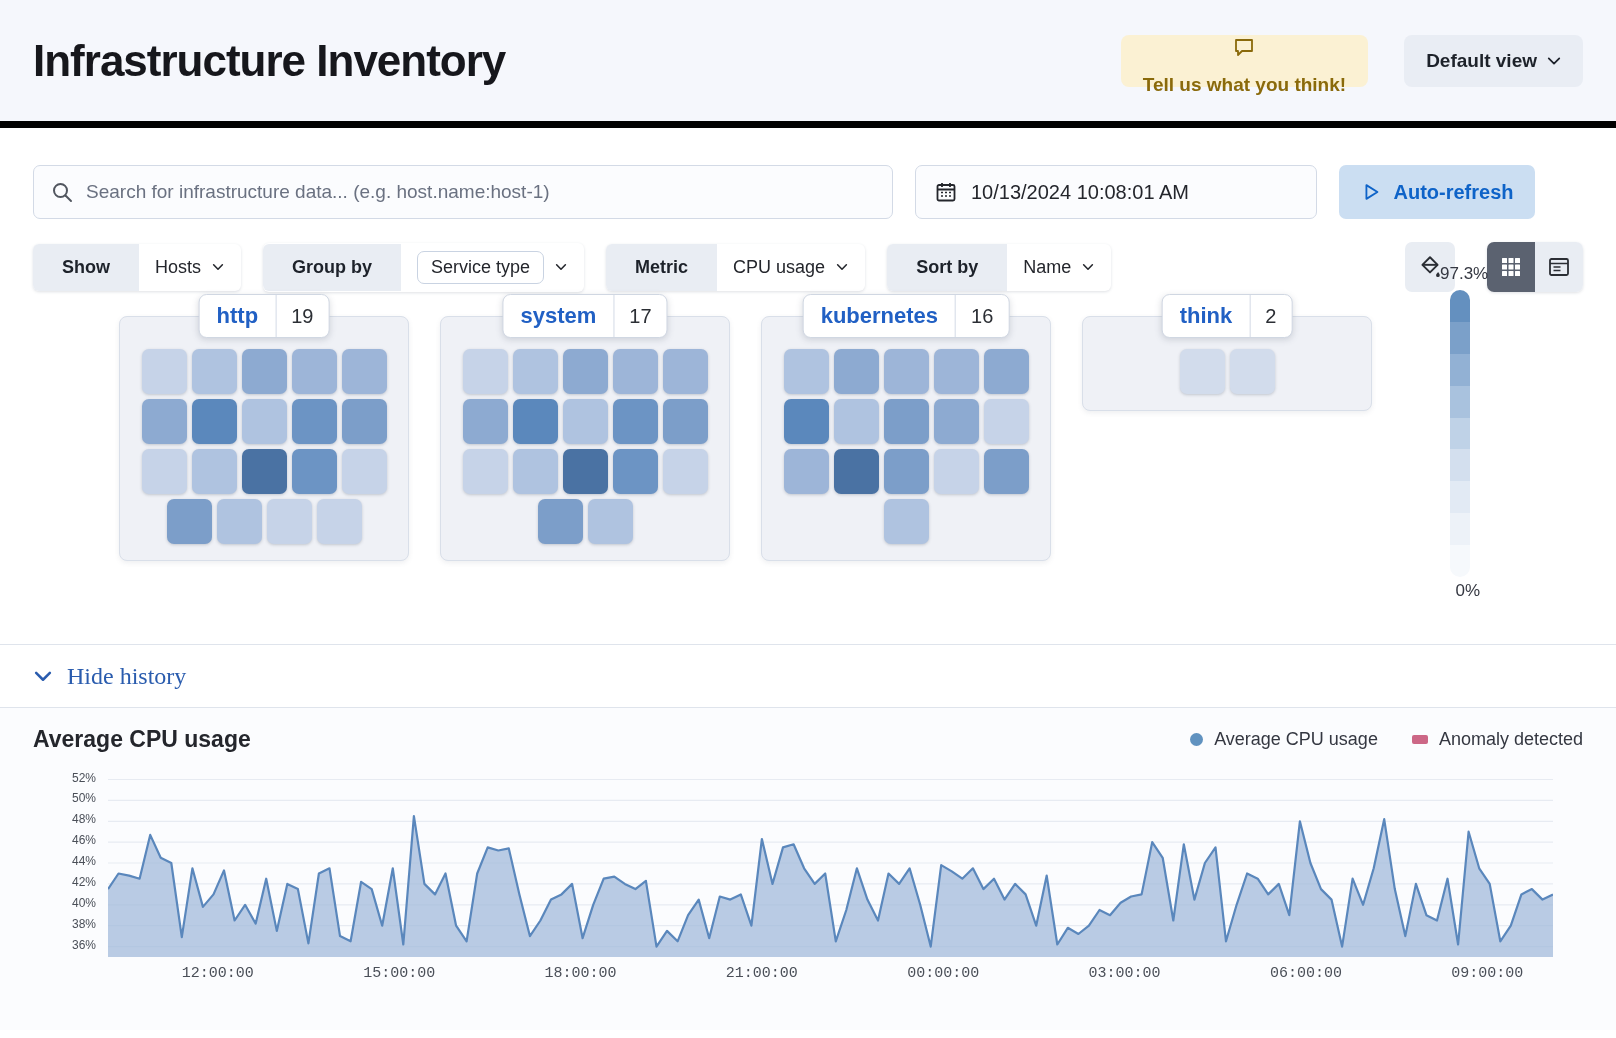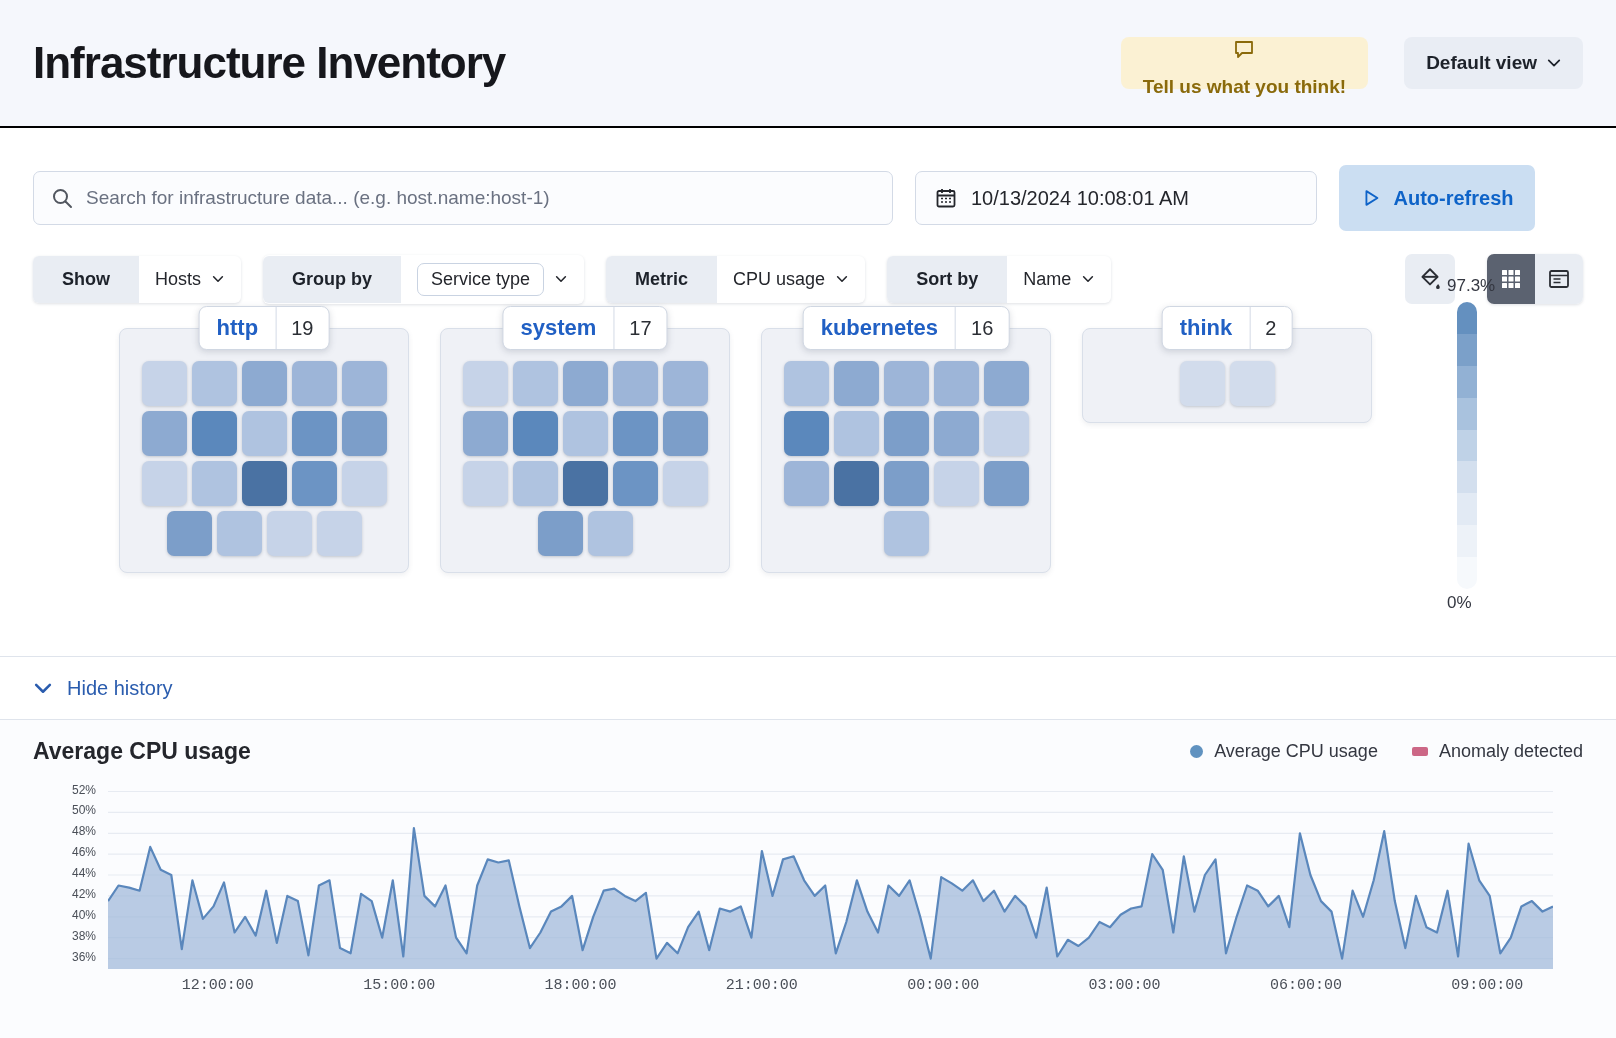--- a/index.html
+++ b/index.html
@@ -1,41 +1,41 @@
 <!DOCTYPE html>
 <html><head>
 <meta charset="utf-8">
 <style>
   * { margin:0; padding:0; box-sizing:border-box; }
   html,body { width:1616px; height:1038px; overflow:hidden; }
   body { font-family:"Liberation Sans","DejaVu Sans",sans-serif; background:#fff; color:#343741; }
 
   
-  .hdr { height:128px; background:#f5f7fc; border-bottom:2px solid #000000;
+  .hdr { height:128px; background:#f5f7fc; border-bottom:7px solid #000000;
          display:flex; align-items:center; padding:0 33px; }
   .hdr h1 { font-size:44px; font-weight:800; letter-spacing:-1px; color:#16171c; flex:1; }
   .btn { display:inline-flex; align-items:center; gap:10px; height:52px; border:none;
          border-radius:8px; font-size:19px; font-weight:600; cursor:pointer;
          font-family:inherit; padding:0 22px; }
   .btn-feedback { background:#fbf1d3; color:#8a6a0b; margin-right:36px;flex-direction:column; }
   .btn-view { background:#e9edf4; color:#1d222a; }
   .chev { width:14px; height:14px; }
 
   
   .main { background:#fff; padding:0 33px; }
   .search-row { display:flex; align-items:center; gap:22px; padding-top:37px; }
   .search-box { flex:1; max-width:860px; height:54px; background:#fbfcfe; border:1px solid #d3dae6;
                 border-radius:7px; display:flex; align-items:center; padding:0 16px; gap:12px; }
   .search-box input { border:none; outline:none; background:transparent; flex:1;
                       font-size:19px; color:#343741; font-family:inherit; }
   .search-box input::placeholder { color:#6a7181; }
   .date-btn { height:54px; width:402px; background:#fbfcfe; border:1px solid #d3dae6; border-radius:7px;
               display:flex; align-items:center; gap:13px; padding:0 18px; font-size:20px; font-weight:500;
               color:#24262c; cursor:pointer; }
-  .refresh-btn { height:66px; width:196px; background:#cbdef2; border:none; border-radius:7px;
+  .refresh-btn { height:54px; width:196px; background:#cbdef2; border:none; border-radius:7px;
                  display:flex; align-items:center; justify-content:center; gap:11px;
                  font-size:20px; font-weight:600; color:#0e63c8; cursor:pointer; font-family:inherit; }
 
   
   .toolbar { display:flex; align-items:center; margin-top:23px; }
   .fgroup { display:flex; align-items:center; margin-right:22px; border-radius:6px;
             box-shadow:0 1px 3px rgba(80,90,110,.18); background:#fff; }
   .fgroup .flabel { background:#e9edf3; color:#1d222a; font-weight:700; font-size:18px;
                     padding:13px 29px; border-radius:6px 0 0 6px; }
   .fgroup .fvalue { display:flex; align-items:center; gap:10px; padding:0 16px; font-size:18px;
@@ -62,32 +62,32 @@
             align-items:center; box-shadow:0 2px 6px rgba(90,100,120,.22); white-space:nowrap; }
   .gbadge .gname { color:#2160c4; font-size:22px; font-weight:600; padding:8px 17px; cursor:pointer; }
   .gbadge .gsep { width:1px; align-self:stretch; background:#d3dae6; }
   .gbadge .gcount { font-size:20px; color:#2b2e34; padding:8px 15px; }
   .trow { display:flex; justify-content:center; gap:5px; margin-bottom:5px; }
   .tile { width:45px; height:45px; border-radius:7px; cursor:pointer;
           box-shadow:0 1px 3px rgba(60,70,90,.25); }
   .gpad { height:11px; }
 
   
-  .scale { position:absolute; right:96px; top:-52px; width:40px; text-align:left; }
+  .scale { position:absolute; right:103px; top:-52px; width:40px; text-align:right; }
   .scale .smax { font-size:17px; color:#343741; margin-bottom:6px; }
   .scale .sbar { width:20px; margin:0 auto; border-radius:10px; overflow:hidden; height:287px;
                  display:flex; flex-direction:column; }
   .scale .sbar div { flex:1; }
   .scale .smin { font-size:17px; color:#343741; margin-top:4px; }
 
   
   .hist-row { border-top:1px solid #dfe4ec; border-bottom:1px solid #dfe4ec; height:64px;
               display:flex; align-items:center; padding:0 33px; margin-top:28px; background:#fff; }
-  .hist-link { display:flex; align-items:center; gap:14px; color:#2a5cae; font-size:20px;
-               cursor:pointer; font-weight:500; }
+  .hist-link { display:flex; align-items:center; gap:14px; color:#2a5cae; font-size:24px;
+               cursor:pointer; font-weight:500;font-family:Liberation Serif, serif; }
 
   
   .chart-panel { background:#fbfcfe; padding:18px 33px 0 33px; height:322px; }
   .chart-head { display:flex; align-items:center; }
   .chart-title { font-size:23px; font-weight:700; color:#24262c; flex:1; }
   .legend { display:flex; align-items:center; gap:34px; font-size:18px; color:#343741; }
   .litem { display:flex; align-items:center; gap:11px; cursor:pointer; }
   .ldot { width:13px; height:13px; border-radius:50%; }
   .lrect { width:16px; height:9px; border-radius:2px; }
 

